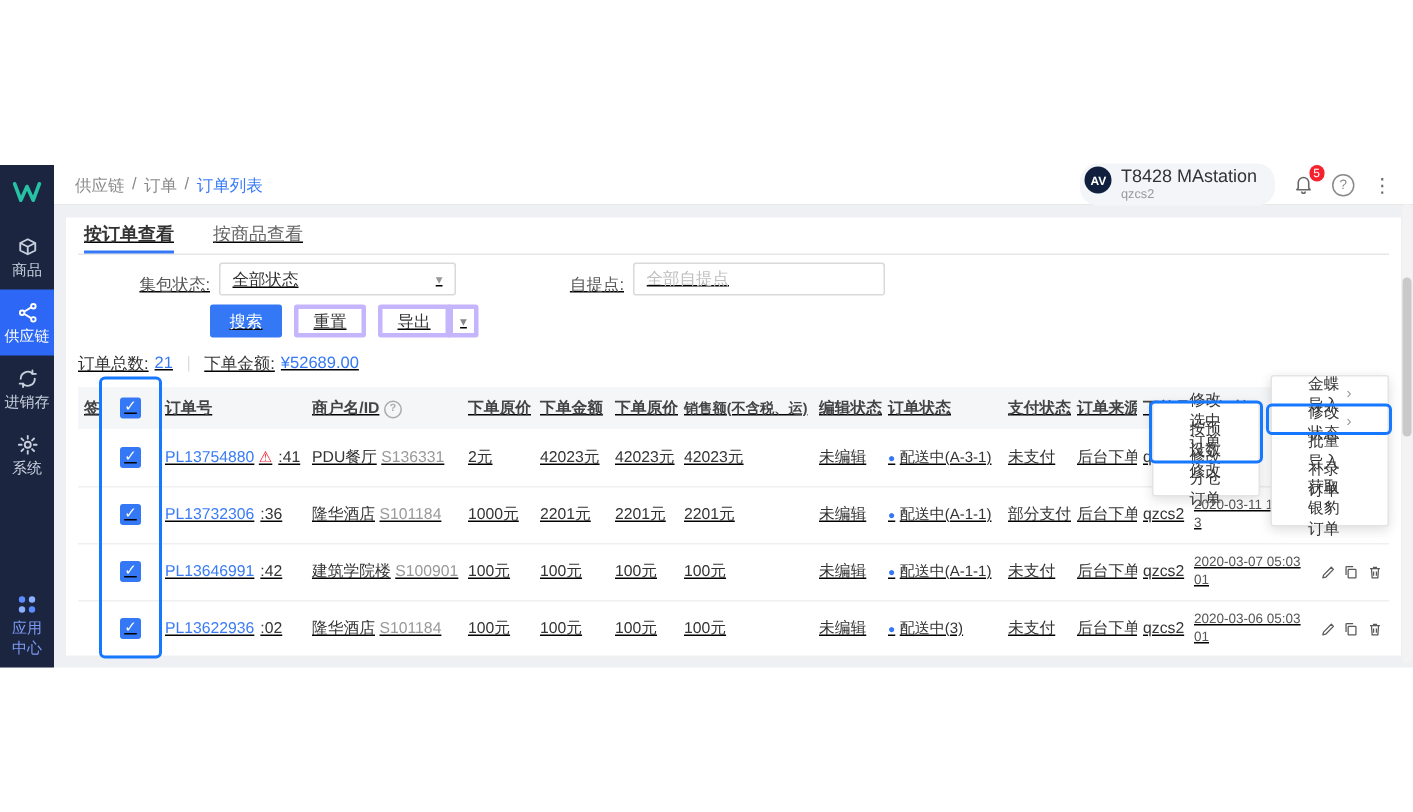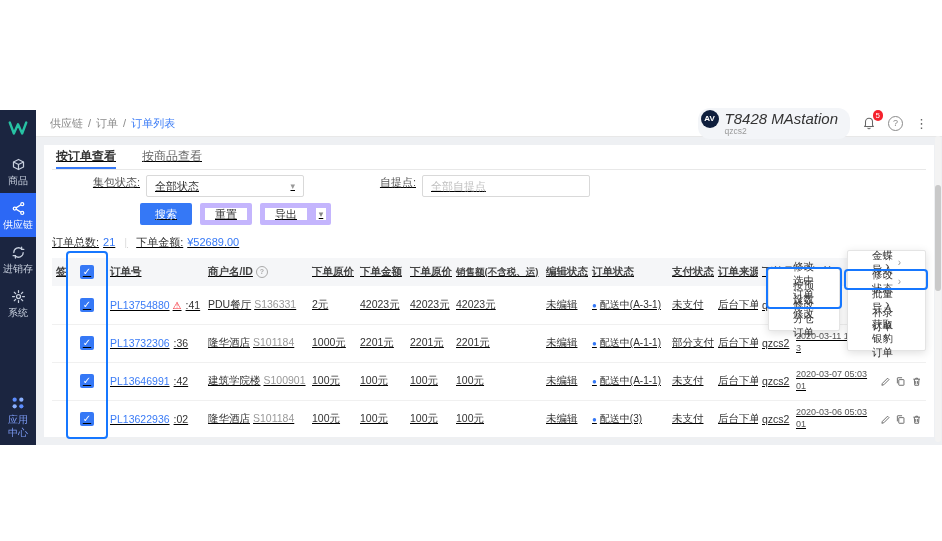--- a/index.html
+++ b/index.html
@@ -20,46 +20,46 @@
 
   
   .main{flex:1;display:flex;flex-direction:column;min-width:0;}
   .topbar{height:26px;flex:0 0 26px;background:#fff;border-bottom:1px solid #e8e8e8;display:flex;align-items:center;padding:0 14px;}
   .breadcrumb{font-size:11px;color:#8a8a8a;display:flex;gap:5px;align-items:center;}
   .breadcrumb .crumb{cursor:pointer;}
   .breadcrumb .current{color:#3a7bf6;}
   .topbar-right{margin-left:auto;display:flex;align-items:center;gap:12px;}
   .user-pill{display:flex;align-items:flex-start;gap:6px;background:#f3f5f8;border-radius:12px;padding:2px 12px 2px 3px;cursor:pointer;}
   .avatar{width:18px;height:18px;border-radius:50%;background:#0f1f3d;color:#fff;font-size:8px;display:flex;align-items:center;justify-content:center;font-weight:bold;}
-  .user-name{font-size:15px;color:#333;line-height:1.15;font-style:italic;}
+  .user-name{font-size:12px;color:#333;line-height:1.15;}
   .user-sub{font-size:8.5px;color:#999;line-height:1.15;}
   .bell-wrap{position:relative;cursor:pointer;display:flex;}
   .bell-wrap svg{width:14px;height:14px;}
   .badge{position:absolute;top:-6px;right:-7px;background:#f5222d;color:#fff;font-size:8px;border-radius:7px;padding:0 3px;line-height:11px;}
   .help-icon{width:13px;height:13px;border:1.2px solid #8a8a8a;border-radius:50%;color:#8a8a8a;font-size:9px;display:flex;align-items:center;justify-content:center;cursor:pointer;}
   .dots{color:#666;font-size:13px;cursor:pointer;line-height:1;}
 
   
   .content{flex:1;padding:8px;overflow:hidden;text-decoration:underline;}
   .card{background:#fff;height:100%;padding:0 8px 8px;box-sizing:border-box;}
   .tabs{display:flex;gap:26px;border-bottom:1px solid #e8e8e8;padding:0 4px;height:24px;align-items:stretch;}
   .tab{font-size:12px;color:#666;display:flex;align-items:center;border-bottom:2px solid transparent;cursor:pointer;box-sizing:border-box;}
   .tab.active{color:#333;font-weight:bold;border-bottom-color:#3578f6;}
 
-  .filter-row{display:flex;align-items:flex-start;margin-top:5px;font-size:11px;color:#555;height:22px;}
+  .filter-row{display:flex;align-items:flex-end;margin-top:5px;font-size:11px;color:#555;height:22px;}
   .f-label{width:72px;margin-left:16px;text-align:right;margin-right:6px;}
   .f-label2{width:52px;margin-left:60px;text-align:right;margin-right:6px;}
   .select{width:158px;height:22px;border:1px solid #d9d9d9;border-radius:2px;display:flex;align-items:center;justify-content:space-between;
           padding:0 8px;color:#333;background:#fff;box-sizing:border-box;cursor:pointer;}
   .select .caret{color:#999;font-size:9px;}
   .input{width:168px;height:22px;border:1px solid #d9d9d9;border-radius:2px;padding:0 8px;font-size:11px;color:#333;box-sizing:border-box;outline:none;}
   .input::placeholder{color:#bfbfbf;}
 
   .btn-row{margin-top:6px;margin-left:88px;display:flex;gap:8px;align-items:center;height:22px;}
-  .btn{height:22px;padding:0 10px;font-size:11px;border-radius:2px;border:5px solid #c4b5fd;background:#fff;color:#333;
+  .btn{height:22px;padding:0 10px;font-size:11px;border-radius:2px;border:3px solid #c4b5fd;background:#fff;color:#333;
        display:inline-flex;align-items:center;cursor:pointer;box-sizing:border-box;}
   .btn-primary{background:#3578f6;border-color:#3578f6;color:#fff;}
   .btn-outline{border-color:#3578f6;color:#3578f6;background:#fff;gap:5px;}
   .split{display:inline-flex;}
   .split .btn-main{border-radius:2px 0 0 2px;}
   .split .btn-caret{border-radius:0 2px 2px 0;margin-left:-1px;width:20px;padding:0;justify-content:center;color:#888;font-size:9px;}
 
   .summary-row{margin-top:7px;display:flex;align-items:center;font-size:11px;color:#333;height:20px;}
   .summary-row .num{color:#3578f6;margin-left:4px;}
   .sep{color:#ddd;margin:0 9px;}

